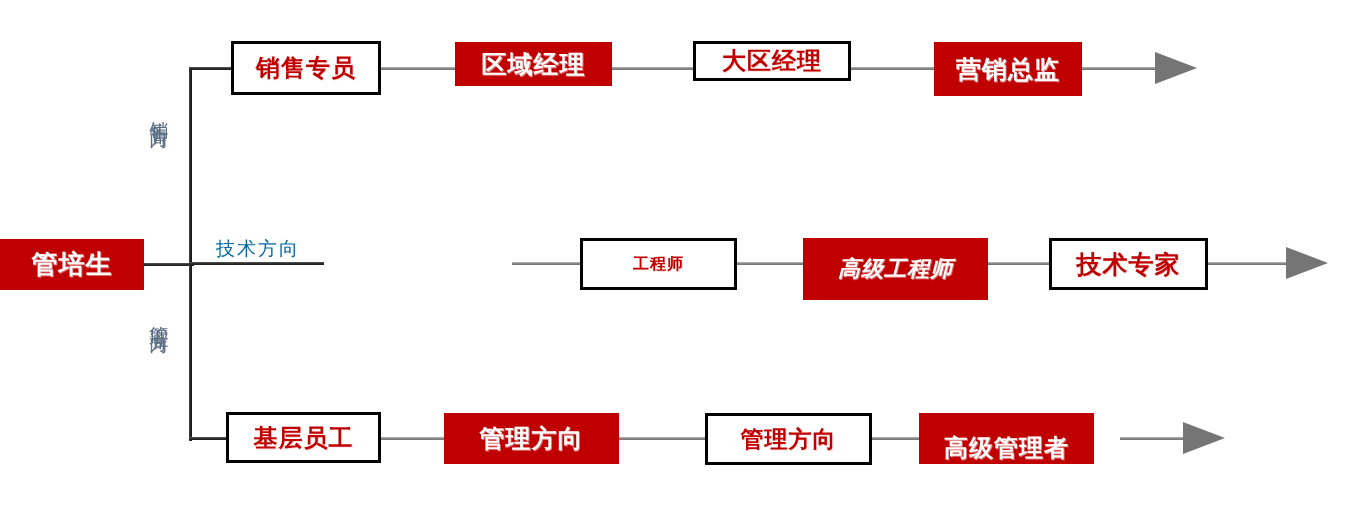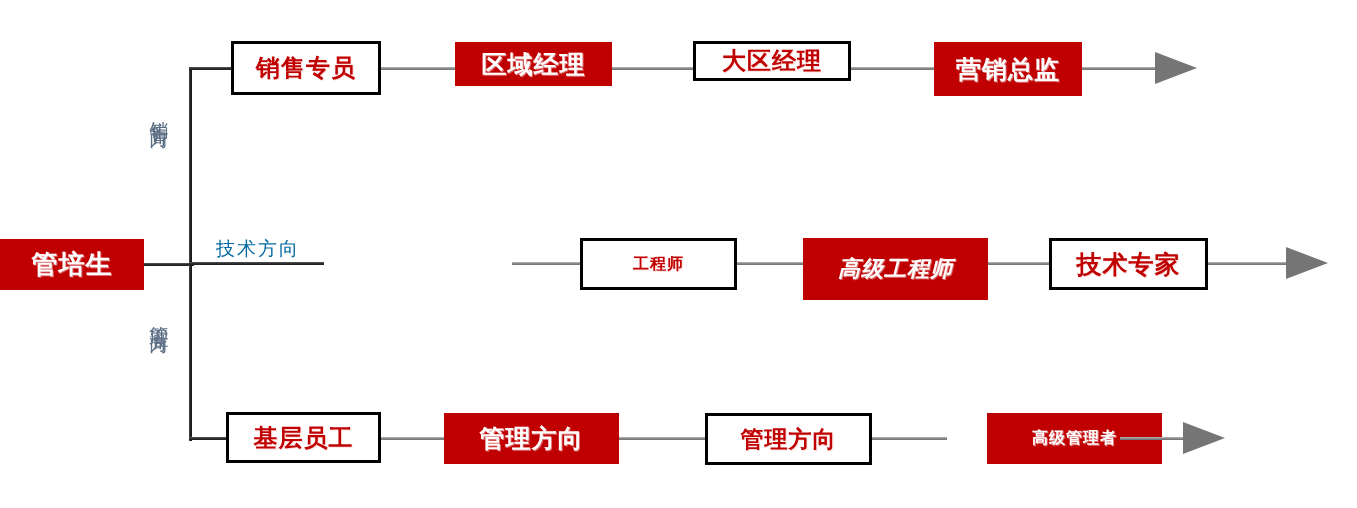--- a/index.html
+++ b/index.html
@@ -163,20 +163,20 @@
   </div>
 
   <div class="hline" style="left:619px; top:437px; width:88px;"></div>
 
   <div class="node outlined" style="left:705px; top:413px; width:167px; height:52px; font-size:23px;">
     <span>管理方向</span>
   </div>
 
   <div class="hline" style="left:872px; top:437px; width:75px;"></div>
 
-  <div class="node filled" style="left:987px; top:413px; width:175px; height:51px; font-size:16px;">
+  <div class="node filled" style="left:919px; top:413px; width:175px; height:51px; font-size:24px;align-items:flex-end;">
     <span>高级管理者</span>
   </div>
 
   <div class="hline" style="left:1120px; top:437px; width:68px;"></div>
   <div class="arrow-head" style="left:1183px; top:422px;"></div>
 
 </div>
 
 </body></html>

